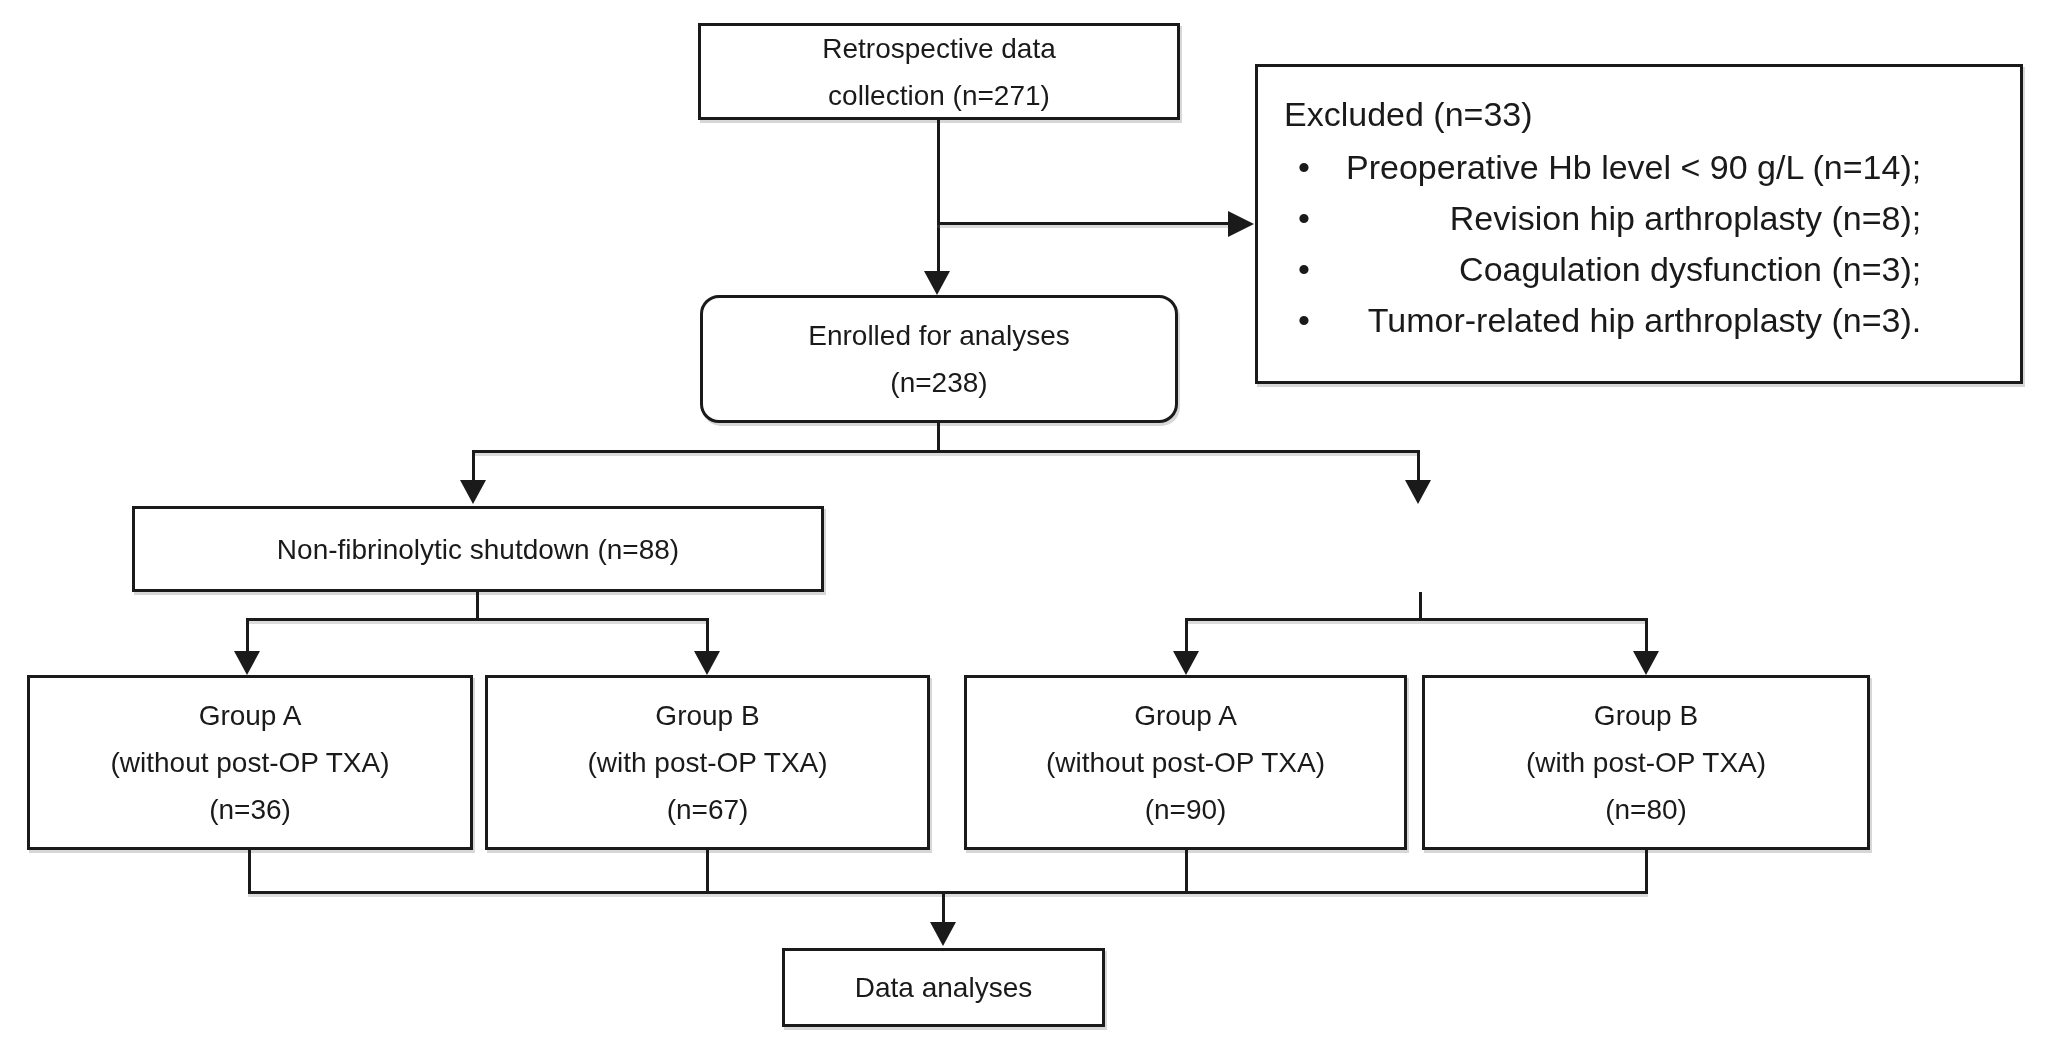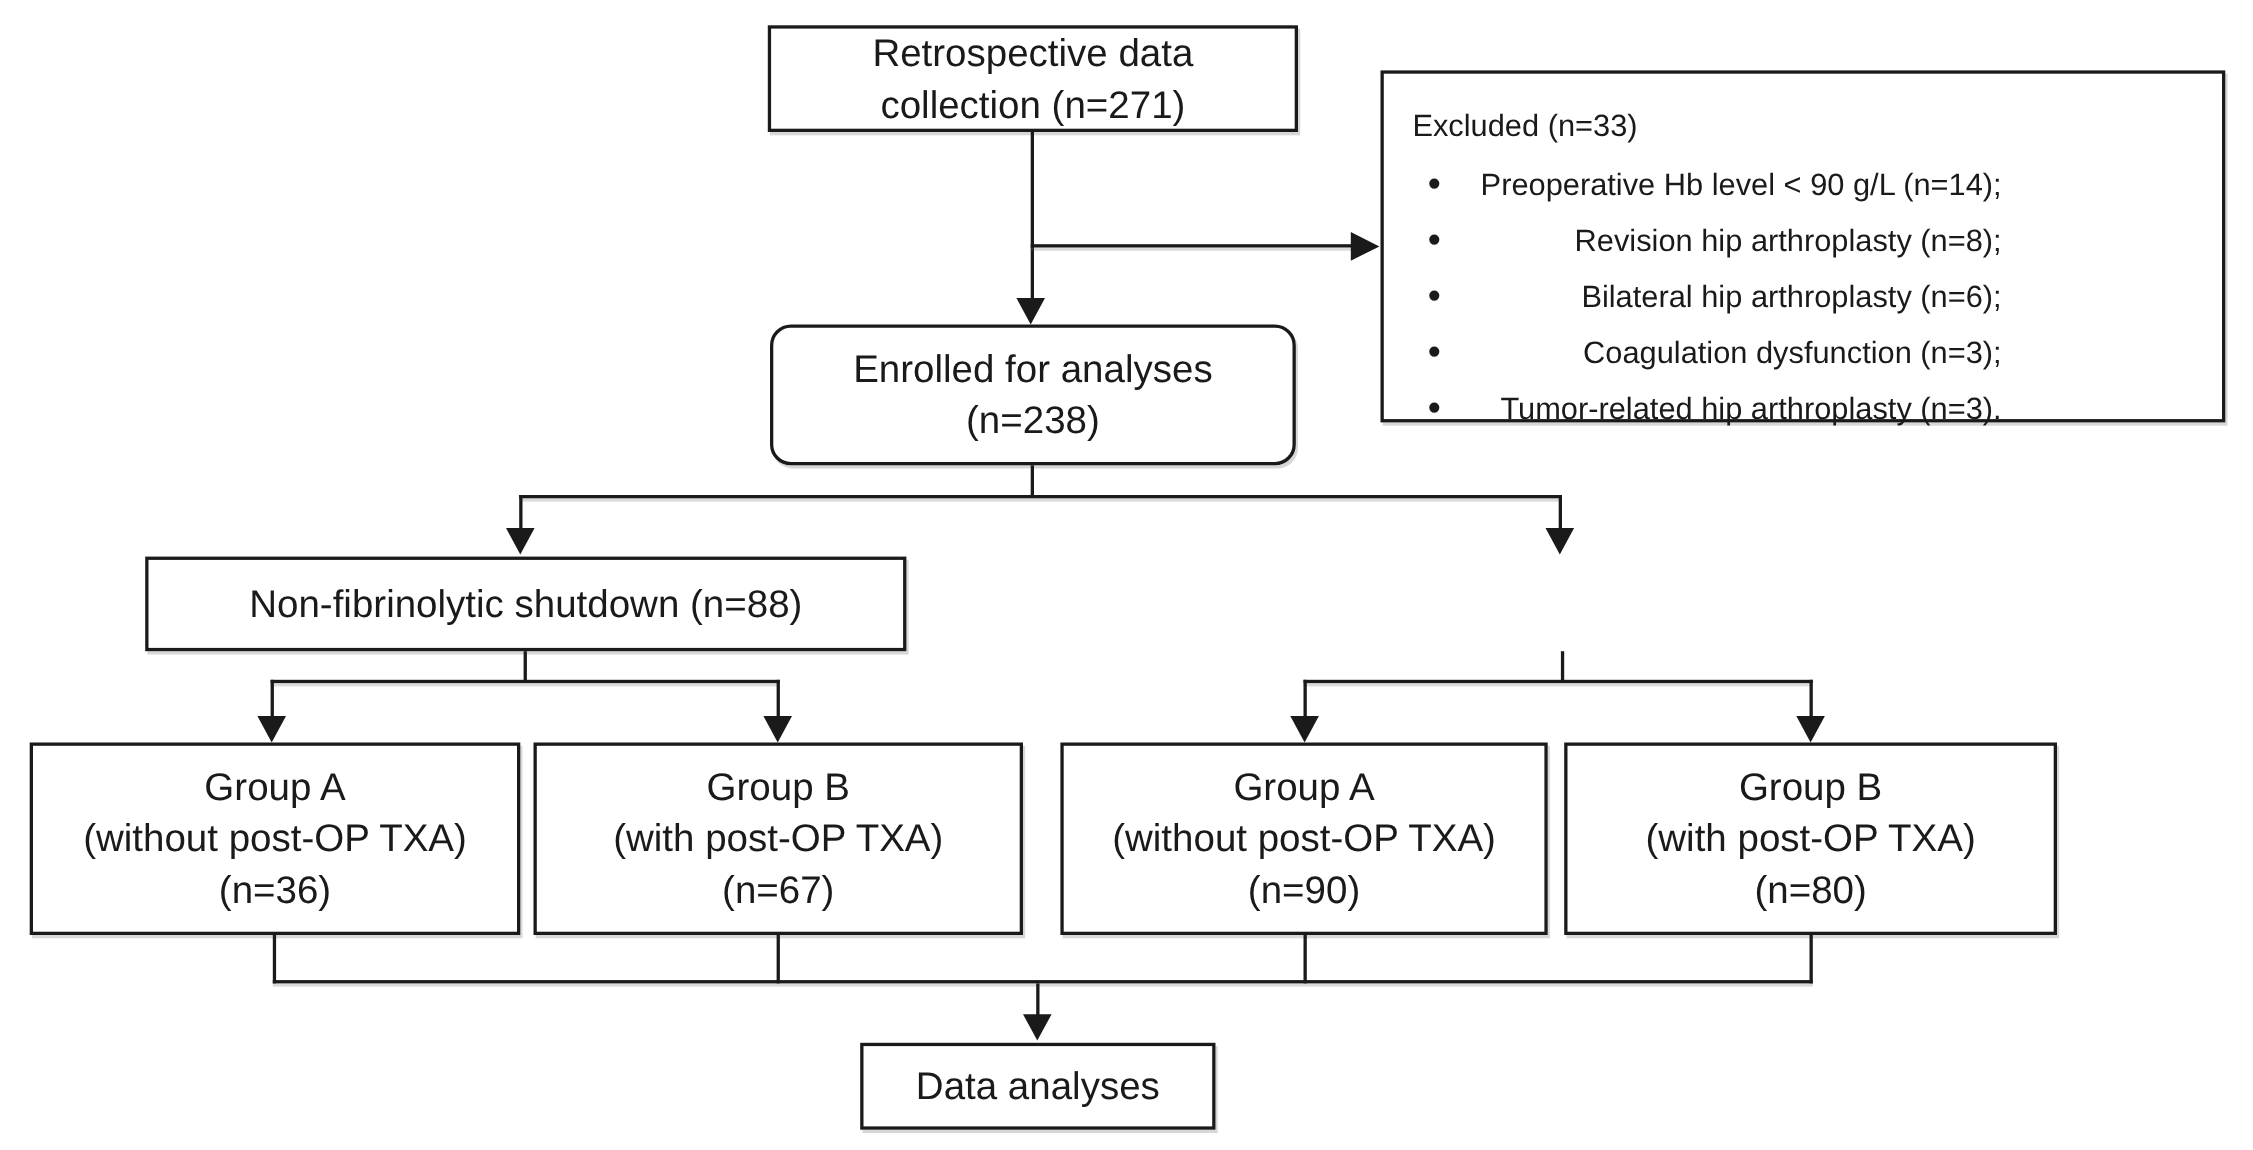--- a/index.html
+++ b/index.html
@@ -19,32 +19,32 @@
   .box {
     position: absolute;
     box-sizing: border-box;
     background: #ffffff;
     border: 3px solid #1a1a1a;
     display: flex;
     flex-direction: column;
     align-items: center;
     justify-content: center;
     text-align: center;
-    font-size: 35px;
+    font-size: 28px;
     line-height: 47px;
     box-shadow: 2px 3px 0 rgba(110,110,110,0.28);
   }
   .box .ln { white-space: nowrap; }
   
   .box.list {
     align-items: flex-start;
     justify-content: flex-start;
     text-align: left;
     padding: 22px 20px 16px 26px;
-    font-size: 28px;
+    font-size: 34px;
     line-height: 51px;
   }
   .box.list .title { margin-bottom: 2px; }
   .box.list ul {
     margin: 0;
     padding: 0;
     list-style: none;
   }
   .box.list li {
     position: relative;
@@ -88,21 +88,20 @@
   <div class="box" style="left:698px; top:23px; width:482px; height:97px;">
     <div class="ln">Retrospective data</div>
     <div class="ln">collection (n=271)</div>
   </div>
 
   <div class="box list" style="left:1255px; top:64px; width:768px; height:320px;">
     <div class="title">Excluded (n=33)</div>
     <ul>
       <li>Preoperative Hb level &lt; 90 g/L (n=14);</li>
       <li>Revision hip arthroplasty (n=8);</li>
-      <li>Bilateral hip arthroplasty (n=6);</li>
       <li>Coagulation dysfunction (n=3);</li>
       <li>Tumor-related hip arthroplasty (n=3).</li>
     </ul>
   </div>
 
   <div class="box" style="left:700px; top:295px; width:478px; height:128px;border-radius:19px;">
     <div class="ln">Enrolled for analyses</div>
     <div class="ln">(n=238)</div>
   </div>
 

